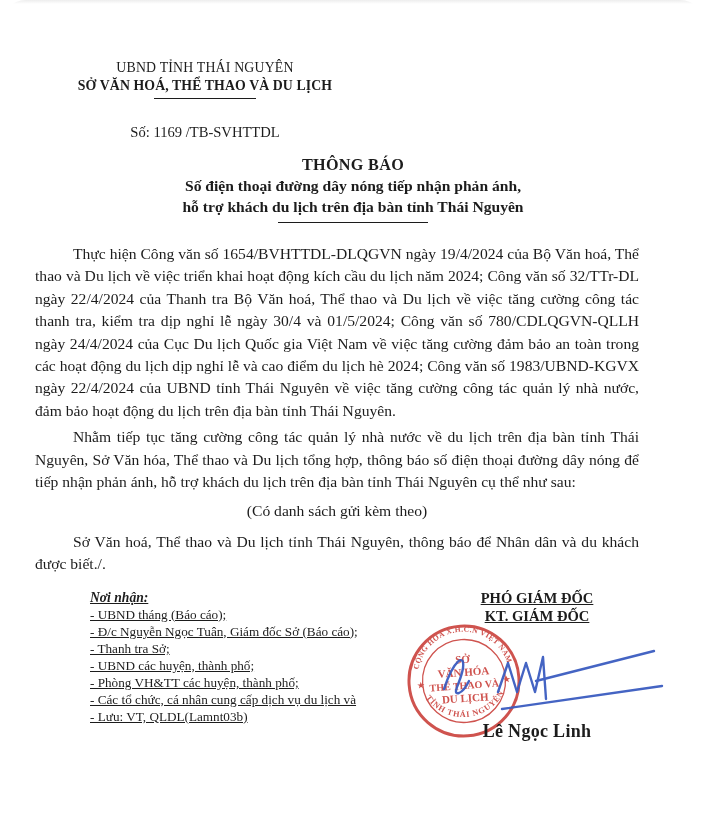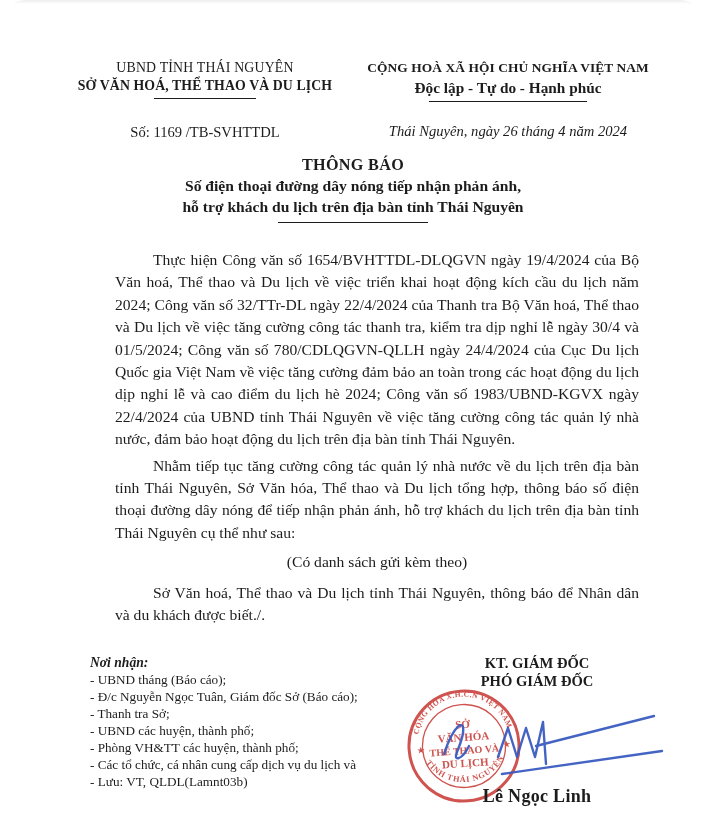--- a/index.html
+++ b/index.html
@@ -46,37 +46,37 @@
   .date-line { margin-top: 21px; font-size: 14.6px; font-style: italic; }
 
   
   .title-block { margin-top: 15px; text-align: center; }
   .title-main { font-size: 16.2px; font-weight: bold; letter-spacing: .3px; }
   .title-sub  { font-size: 15.6px; font-weight: bold; line-height: 21px; }
   .rule-title { width: 150px; margin-top: 5px; }
 
   
   .body-text {
-    margin-top: 26px;
-    padding-left: 115px;
+    margin-top: 20px;
+    padding-left: 35px;
     padding-right: 67px;
     font-size: 15.6px;
     line-height: 22.4px;
     text-align: justify;
   }
   .body-text p { text-indent: 38px; margin-top: 4px; }
   .attachment-note {
     text-indent: 0 !important;
     text-align: center;
     margin-top: 7px !important;
   }
   .para-last { margin-top: 8px !important; }
 
   
-  .footer { display: flex; margin-top: 27px; }
+  .footer { display: flex; margin-top: 13px; text-decoration: underline; }
   .recipients {
     margin-left: 90px;
     width: 316px;
     font-size: 13.2px;
     line-height: 17px;
   }
   .recipients-label { font-size: 13.6px; font-weight: bold; font-style: italic; }
   .sig-block {
     position: relative;
     width: 262px;
@@ -108,26 +108,20 @@
 
 <div class="page">
 
   <div class="header">
     <div class="header-left">
       <div class="h-line1">UBND TỈNH THÁI NGUYÊN</div>
       <div class="h-line2">SỞ VĂN HOÁ, THỂ THAO VÀ DU LỊCH</div>
       <div class="rule rule-left"></div>
       <div class="doc-number">Số: 1169 /TB-SVHTTDL</div>
     </div>
-    <div class="header-right">
-      <div class="hr-line1">CỘNG HOÀ XÃ HỘI CHỦ NGHĨA VIỆT NAM</div>
-      <div class="hr-line2">Độc lập - Tự do - Hạnh phúc</div>
-      <div class="rule rule-right"></div>
-      <div class="date-line">Thái Nguyên, ngày 26 tháng 4 năm 2024</div>
-    </div>
   </div>
 
   <div class="title-block">
     <div class="title-main">THÔNG BÁO</div>
     <div class="title-sub">Số điện thoại đường dây nóng tiếp nhận phản ánh,</div>
     <div class="title-sub">hỗ trợ khách du lịch trên địa bàn tỉnh Thái Nguyên</div>
     <div class="rule rule-title"></div>
   </div>
 
   <div class="body-text">
@@ -143,22 +137,22 @@
       <div>- UBND tháng (Báo cáo);</div>
       <div>- Đ/c Nguyễn Ngọc Tuân, Giám đốc Sở (Báo cáo);</div>
       <div>- Thanh tra Sở;</div>
       <div>- UBND các huyện, thành phố;</div>
       <div>- Phòng VH&amp;TT các huyện, thành phố;</div>
       <div>- Các tổ chức, cá nhân cung cấp dịch vụ du lịch và</div>
       <div>- Lưu: VT, QLDL(Lamnt03b)</div>
     </div>
 
     <div class="sig-block">
+      <div class="sig-title">PHÓ GIÁM ĐỐC</div>
       <div class="sig-title">KT. GIÁM ĐỐC</div>
-      <div class="sig-title">PHÓ GIÁM ĐỐC</div>
 
       <svg class="seal-svg" viewBox="0 0 120 120">
         <g fill="none" stroke="#cb4540" transform="rotate(-4 60 60)">
           <circle cx="60" cy="60" r="55" stroke-width="3"></circle>
           <circle cx="60" cy="60" r="41.5" stroke-width="1.3"></circle>
         </g>
         <defs>
           <path id="arcTop" d="M 16,70 A 46,46 0 1 1 104,70"></path>
           <path id="arcBottom" d="M 14,50 A 46,46 0 1 0 106,50"></path>
         </defs>

